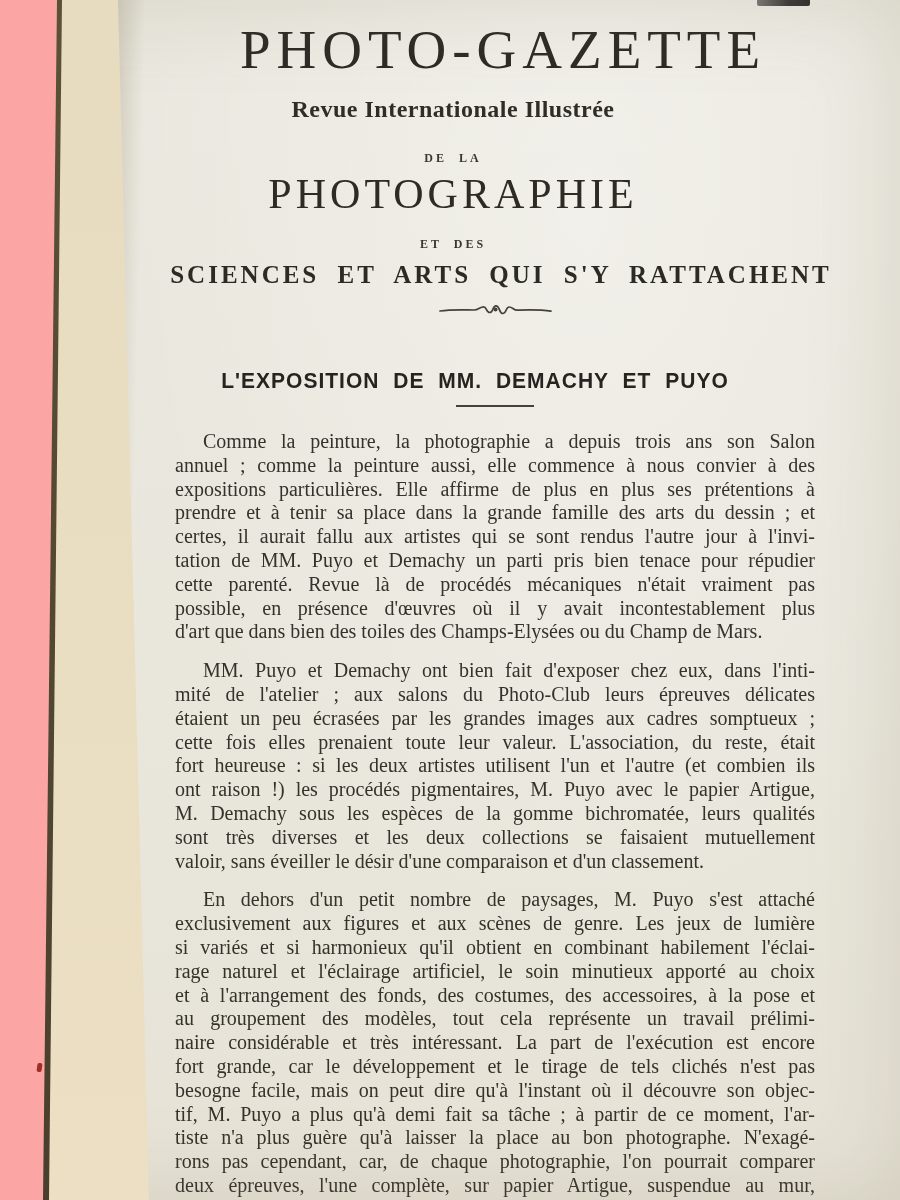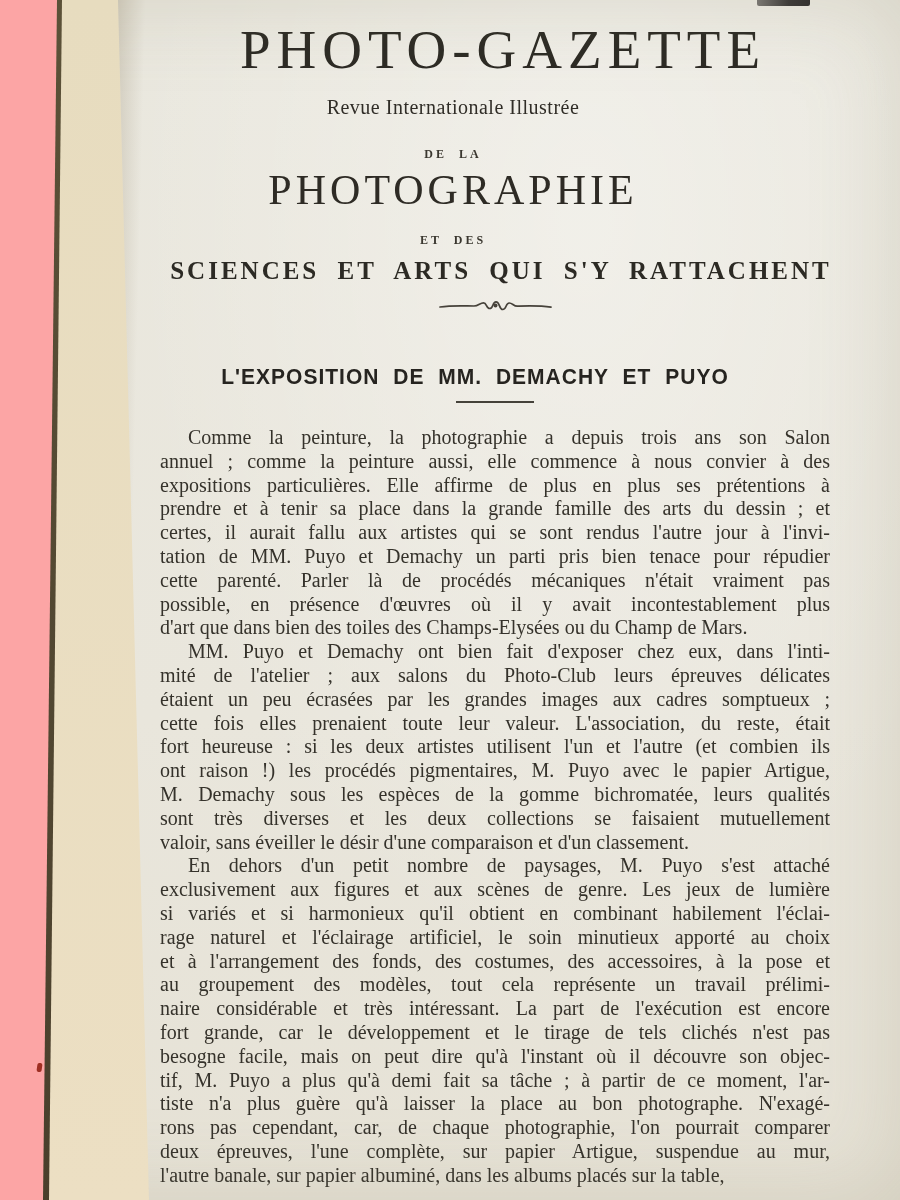--- a/index.html
+++ b/index.html
@@ -76,21 +76,21 @@
     font-size: 55px; font-weight: normal;
     letter-spacing: 6px;
     line-height: 1;
     color: #2c2a24;
     transform: translateX(8px);
     white-space: nowrap;
   }
   .mast-center { transform: translateX(-42px); }
   .mast-subtitle {
     margin-top: 19px;
-    font-size: 20px; font-weight: normal;
+    font-size: 24px; font-weight: bold;
     letter-spacing: 0.5px;
     color: #302d27;
   }
   .mast-connector {
     margin-top: 28px;
     font-size: 12px; font-weight: bold;
     letter-spacing: 3px; word-spacing: 6px;
     color: #3a372f;
   }
   .mast-title2 {
@@ -128,21 +128,21 @@
     width: 78px; height: 2px;
     background: #45423a;
     margin: 13px auto 0 auto;
   }
   .article-body {
     margin-top: 23px;
     font-size: 20px;
     line-height: 23.8px;
     color: #35322b;
   }
-  .paragraph { margin: 0; }
+  .paragraph { margin: 15px; }
   .line {
     text-align: justify;
     text-align-last: justify;
     white-space: normal;
   }
   .line.indent { text-indent: 28px; }
   .line.last { text-align-last: left; }
 </style>
 </head>
 <body>
@@ -178,21 +178,21 @@
         <h2 class="article-title">L'EXPOSITION DE MM. DEMACHY ET PUYO</h2>
         <div class="title-rule"></div>
         <div class="article-body">
             <div class="paragraph">
               <div class="line indent">Comme la peinture, la photographie a depuis trois ans son Salon</div>
               <div class="line">annuel ; comme la peinture aussi, elle commence à nous convier à des</div>
               <div class="line">expositions particulières. Elle affirme de plus en plus ses prétentions à</div>
               <div class="line">prendre et à tenir sa place dans la grande famille des arts du dessin ; et</div>
               <div class="line">certes, il aurait fallu aux artistes qui se sont rendus l'autre jour à l'invi-</div>
               <div class="line">tation de MM. Puyo et Demachy un parti pris bien tenace pour répudier</div>
-              <div class="line">cette parenté. Parler là de procédés mécaniques n'était vraiment pas</div>
+              <div class="line">cette parenté. Revue là de procédés mécaniques n'était vraiment pas</div>
               <div class="line">possible, en présence d'œuvres où il y avait incontestablement plus</div>
               <div class="line last">d'art que dans bien des toiles des Champs-Elysées ou du Champ de Mars.</div>
             </div>
             <div class="paragraph">
               <div class="line indent">MM. Puyo et Demachy ont bien fait d'exposer chez eux, dans l'inti-</div>
               <div class="line">mité de l'atelier ; aux salons du Photo-Club leurs épreuves délicates</div>
               <div class="line">étaient un peu écrasées par les grandes images aux cadres somptueux ;</div>
               <div class="line">cette fois elles prenaient toute leur valeur. L'association, du reste, était</div>
               <div class="line">fort heureuse : si les deux artistes utilisent l'un et l'autre (et combien ils</div>
               <div class="line">ont raison !) les procédés pigmentaires, M. Puyo avec le papier Artigue,</div>

